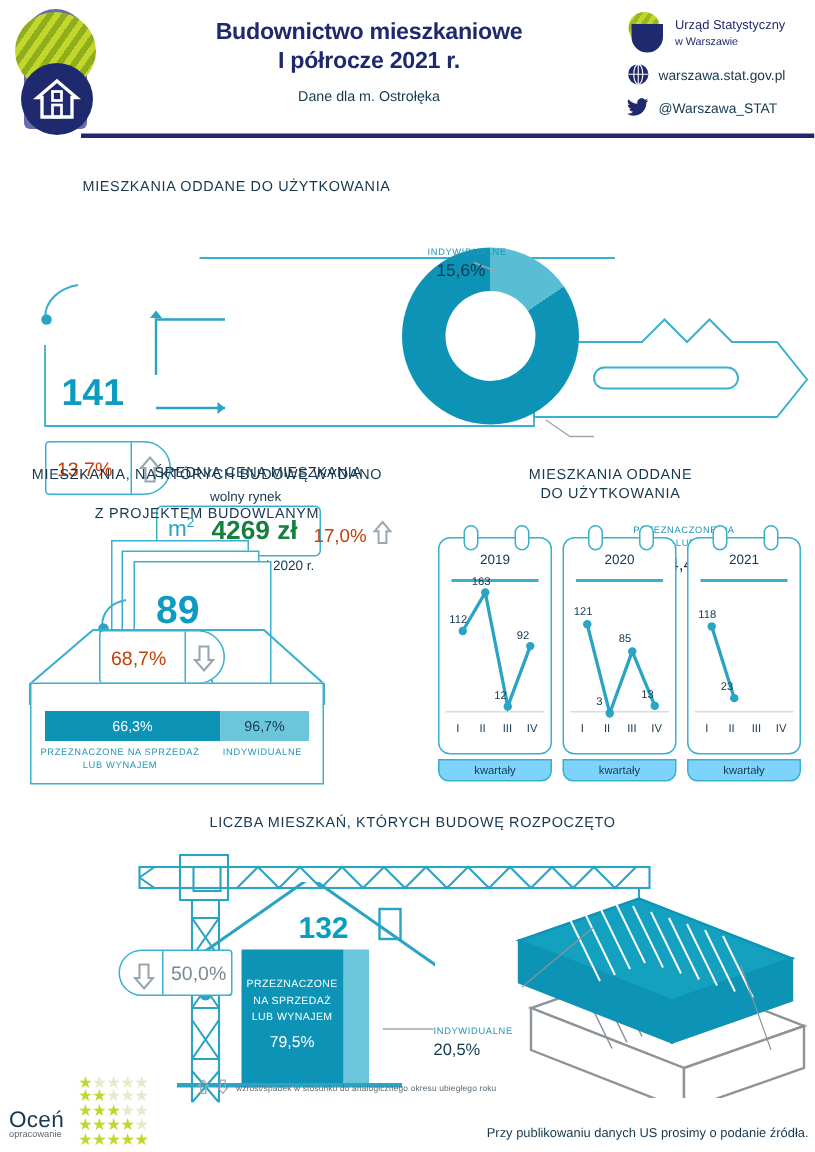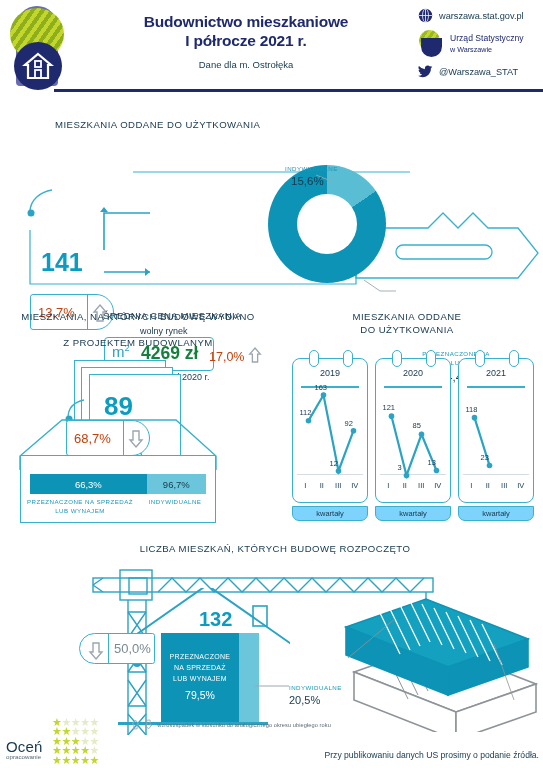--- a/index.html
+++ b/index.html
@@ -113,21 +113,21 @@
   .qrow span { flex: 1; text-align: center; font-size: 7.5px; }
   .kw { position: absolute; top: 206px; width: 76px; height: 15px; border: 1.3px solid #39b0cd;
     border-radius: 0 0 7px 7px; display: flex; align-items: center; justify-content: center;
     font-size: 7.5px; background: #7dd3fc; }
   .dlabel { position: absolute; font-size: 7.5px; color: #16384f; }
 
   
   .s4 { position: absolute; left: 0; top: 534px; width: 543px; height: 200px; }
   .s4-title { position: absolute; left: 120px; top: 8px; width: 310px; }
   #n132 { position: absolute; left: 199px; top: 608px; font-size: 20px; }
-  .house-bar { position: absolute; left: 161px; top: 633px; width: 98px; height: 90px; display: flex; }
+  .house-bar { position: absolute; left: 161px; top: 633px; width: 85px; height: 90px; display: flex; }
   .house-bar .a { background: #0d93b5; width: 79.5%; position: relative; }
   .house-bar .b { background: #6cc6db; width: 20.5%; }
   .hb-text { position: absolute; left: 0; right: 0; top: 18px; text-align: center;
     color: #fff; font-size: 7px; line-height: 11px; letter-spacing: .3px; }
   .hb-pct { position: absolute; left: 0; right: 0; top: 56px; text-align: center; color: #fff; font-size: 10.5px; }
   #b50 { position: absolute; left: 79px; top: 633px; width: 76px; height: 31px;
     border: 1.4px solid #39b0cd; background: #fff; border-radius: 18px 3px 3px 18px; display: flex; align-items: center; }
   #b50 .ar { position: absolute; left: 8px; top: 7px; }
   #b50 .div { position: absolute; left: 28px; top: 0; bottom: 0; width: 1.4px; background: #39b0cd; }
   #b50 .v { position: absolute; left: 34px; font-size: 13px; color: #7b8a92; }
@@ -166,37 +166,37 @@
     </div>
 
     <div class="title-wrap">
       <div class="title-1">Budownictwo mieszkaniowe</div>
       <div class="title-2">I półrocze 2021 r.</div>
       <div class="subtitle">Dane dla m. Ostrołęka</div>
     </div>
 
     <div class="org">
       <div class="org-row">
-        <svg class="mini-ico" viewBox="0 0 20 20">
-          <circle cx="10" cy="10" r="9" fill="#1f2a6e"></circle>
-          <ellipse cx="10" cy="10" rx="4" ry="9" fill="none" stroke="#fff" stroke-width="1"></ellipse>
-          <line x1="1" y1="10" x2="19" y2="10" stroke="#fff" stroke-width="1"></line>
-          <line x1="10" y1="1" x2="10" y2="19" stroke="#fff" stroke-width="1"></line>
-        </svg>
-        <span class="org-link">warszawa.stat.gov.pl</span>
-      </div>
-      <div class="org-row">
         <div class="org-badge">
           <div class="g"></div>
             <div class="n"></div>
         </div>
         <div class="org-name">
           <span>Urząd Statystyczny</span>
           <small>w Warszawie</small>
         </div>
+      </div>
+      <div class="org-row">
+        <svg class="mini-ico" viewBox="0 0 20 20">
+          <circle cx="10" cy="10" r="9" fill="#1f2a6e"></circle>
+          <ellipse cx="10" cy="10" rx="4" ry="9" fill="none" stroke="#fff" stroke-width="1"></ellipse>
+          <line x1="1" y1="10" x2="19" y2="10" stroke="#fff" stroke-width="1"></line>
+          <line x1="10" y1="1" x2="10" y2="19" stroke="#fff" stroke-width="1"></line>
+        </svg>
+        <span class="org-link">warszawa.stat.gov.pl</span>
       </div>
       <div class="org-row">
         <svg class="mini-ico" viewBox="0 0 20 20">
           <path d="M19 3.8c-.7.3-1.4.5-2.2.6.8-.5 1.4-1.2 1.7-2.1-.7.5-1.6.8-2.5 1A3.9 3.9 0 0 0 9.3 6.9 11 11 0 0 1 1.3 2.8a3.9 3.9 0 0 0 1.2 5.2c-.6 0-1.2-.2-1.8-.5a3.9 3.9 0 0 0 3.1 3.8c-.6.2-1.2.2-1.8.1a3.9 3.9 0 0 0 3.6 2.7A7.8 7.8 0 0 1 0 15.7 11 11 0 0 0 6 17.5c7.2 0 11.2-6 11.2-11.2v-.5c.8-.6 1.4-1.3 1.8-2z" fill="#1f2a6e"></path>
         </svg>
         <span class="org-link">@Warszawa_STAT</span>
       </div>
     </div>
     <div class="head-rule"></div>
   </div>

